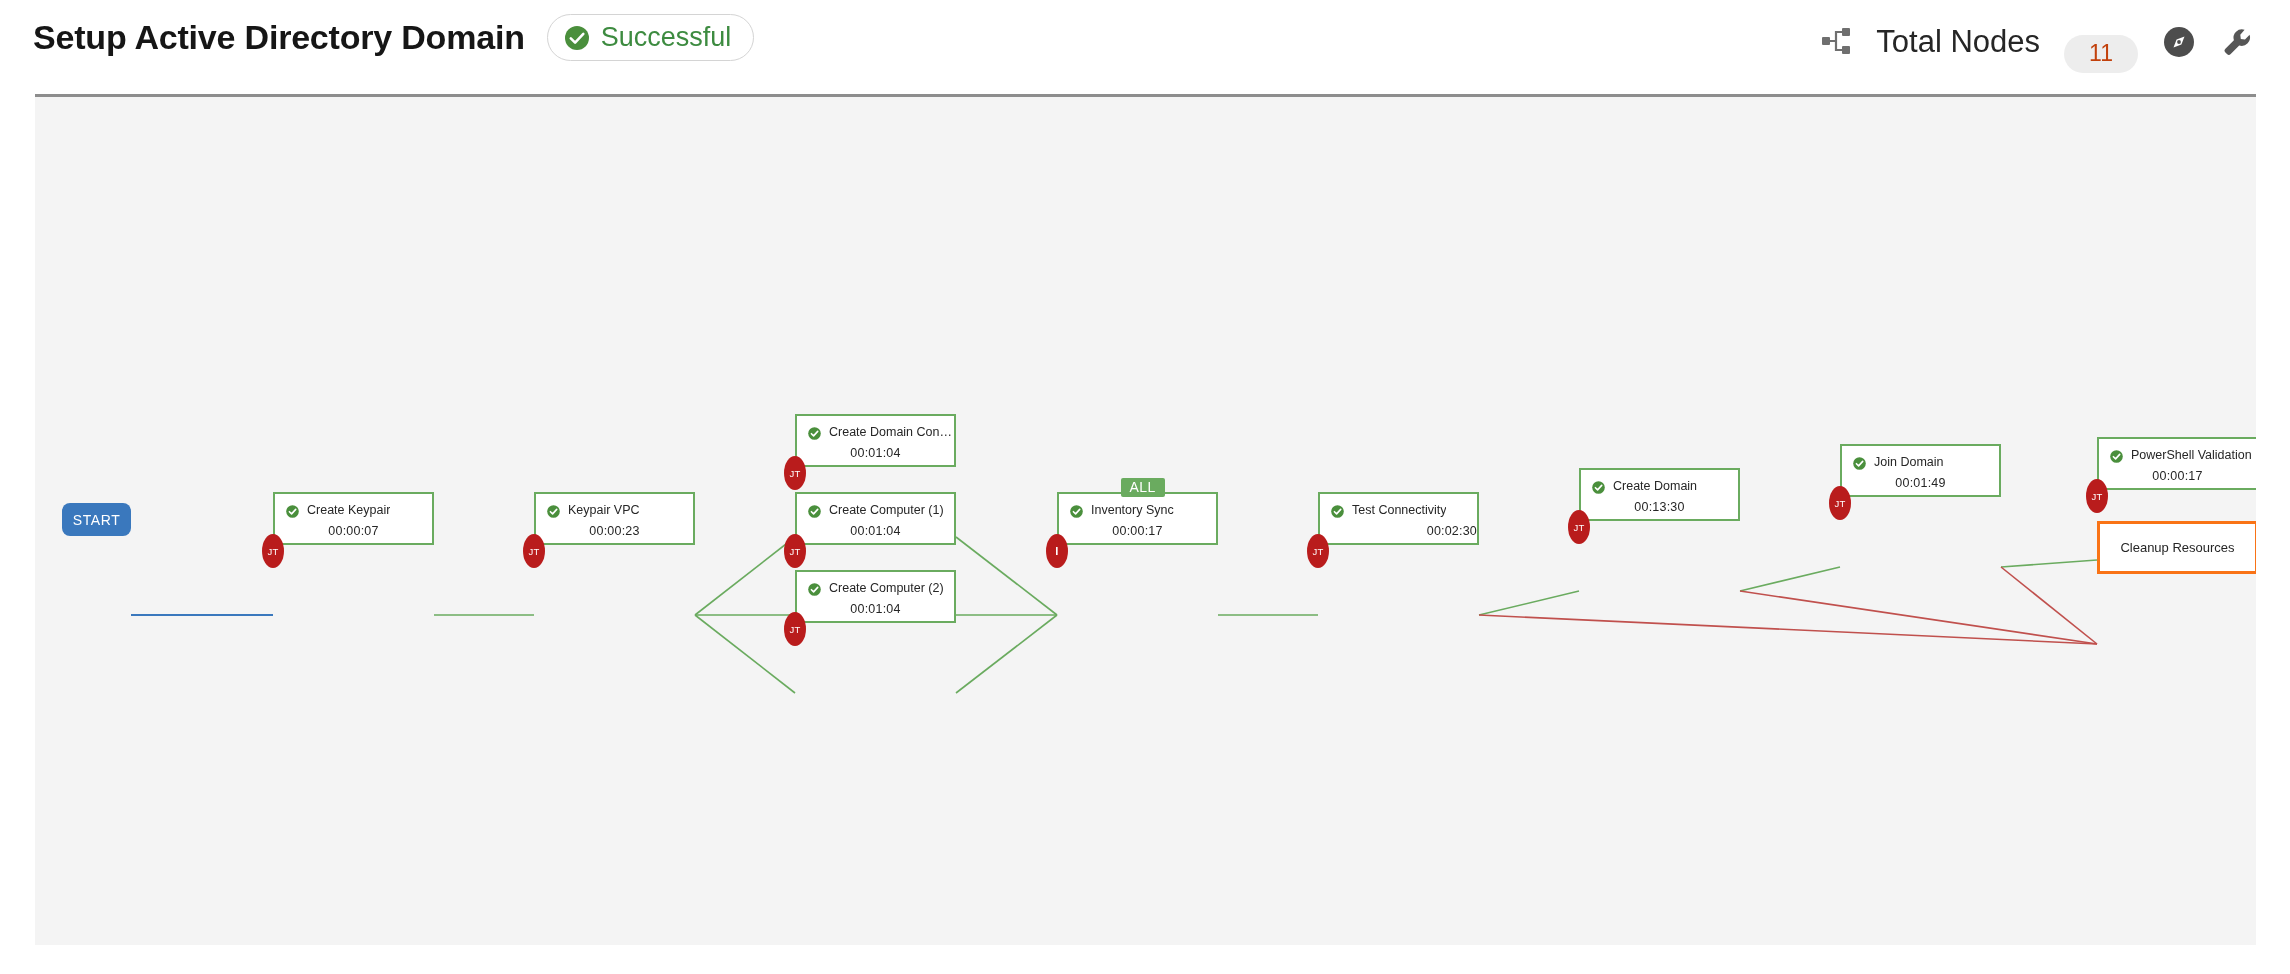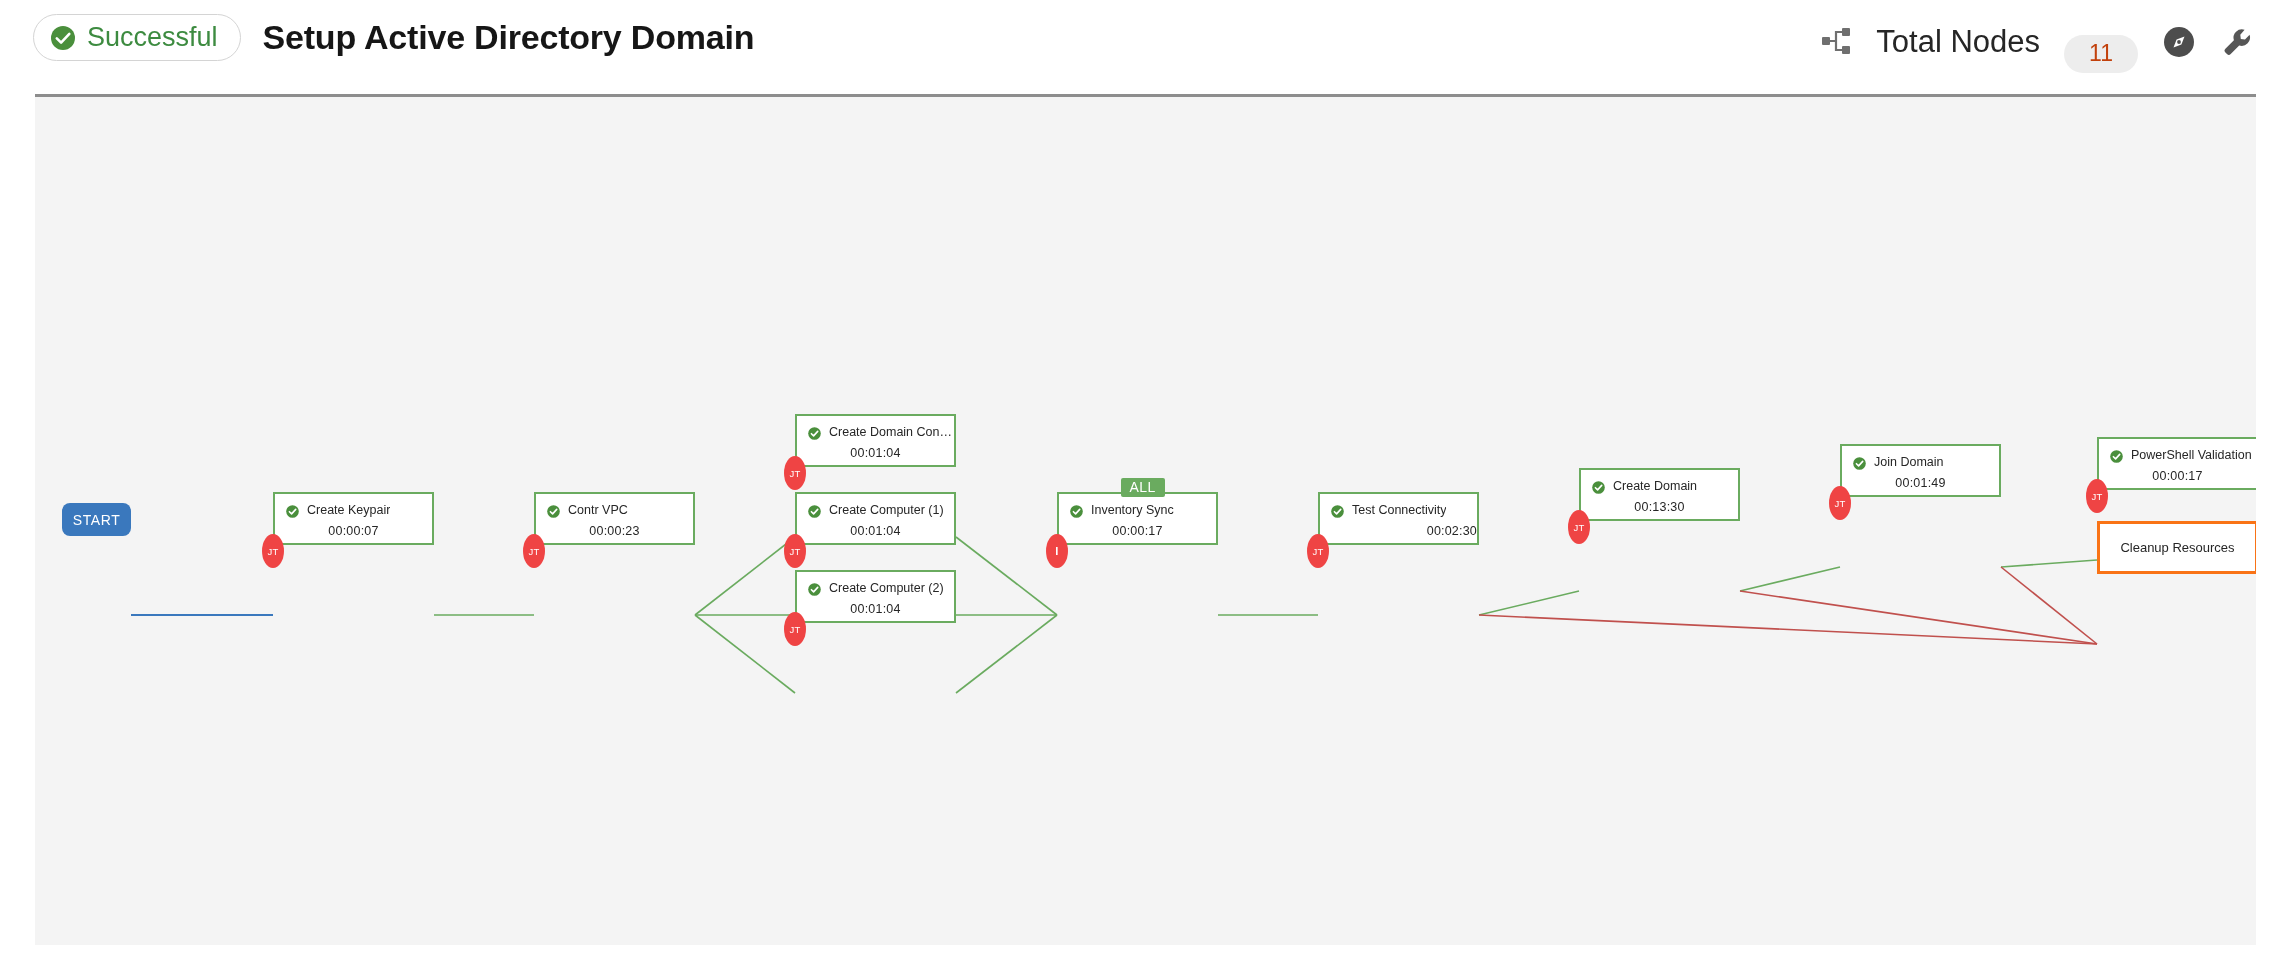--- a/index.html
+++ b/index.html
@@ -158,21 +158,21 @@
     justify-content: center;
     color: #ffffff;
     font-size: 14px;
     letter-spacing: 0.6px;
   }
 
   .jt-badge {
     position: absolute;
     width: 22px; height: 34px;
     border-radius: 50%;
-    background: #ef4444;
+    background: #b91c1c;
     color: #ffffff;
     display: flex;
     align-items: center;
     justify-content: center;
     font-size: 9.5px;
     letter-spacing: 0.3px;
   }
   .jt-badge.inv { font-size: 11px; font-weight: bold; }
 
   .conv-label {
@@ -194,31 +194,31 @@
     height: 6px;
     background: #ffffff;
   }
 </style>
 </head>
 <body>
 
 <div id="header">
 
   <div id="title-group">
+    <div id="page-title">Setup Active Directory Domain</div>
+
     <div id="status-badge">
       <span class="check-circle">
         <svg viewBox="0 0 26 26" width="26" height="26">
           <circle cx="13" cy="13" r="12" fill="#4a8f3c"></circle>
           <path d="M6.8 13.3 L11.1 17.6 L19.3 8.9" fill="none" stroke="#ffffff" stroke-width="2.6" stroke-linecap="round" stroke-linejoin="round"></path>
         </svg>
       </span>
       <span class="badge-label">Successful</span>
     </div>
-
-    <div id="page-title">Setup Active Directory Domain</div>
   </div>
 
   <div id="header-right">
 
     <span class="hdr-icon">
       <svg viewBox="0 0 32 32" width="32" height="32">
         <rect x="2" y="11" width="8" height="8" rx="1" fill="#6f6f6f"></rect>
         <rect x="22" y="2" width="8" height="8" rx="1" fill="#6f6f6f"></rect>
         <rect x="22" y="20" width="8" height="8" rx="1" fill="#6f6f6f"></rect>
         <path d="M10 15 H16 V6 H22 M16 15 V24 H22" fill="none" stroke="#6f6f6f" stroke-width="2.2"></path>
@@ -294,21 +294,21 @@
         </div>
         <div class="node-elapsed">00:00:07</div>
       </div>
       <div class="jt-badge" style="left: 227px; top: 437px;">JT</div>
       <div class="node-box success" style="left: 499px; top: 395px; width: 161px; height: 53px;">
         <div class="node-head">
           <span class="node-check"><svg viewBox="0 0 13 13" width="13" height="13">
               <circle cx="6.5" cy="6.5" r="6.3" fill="#4a8f3c"></circle>
               <path d="M3.4 6.7 L5.6 8.9 L9.7 4.4" fill="none" stroke="#ffffff" stroke-width="1.6" stroke-linecap="round" stroke-linejoin="round"></path>
             </svg></span>
-          <span class="node-name">Contr VPC</span>
+          <span class="node-name">Keypair VPC</span>
         </div>
         <div class="node-elapsed">00:00:23</div>
       </div>
       <div class="jt-badge" style="left: 488px; top: 437px;">JT</div>
       <div class="node-box success" style="left: 760px; top: 317px; width: 161px; height: 53px;">
         <div class="node-head">
           <span class="node-check"><svg viewBox="0 0 13 13" width="13" height="13">
               <circle cx="6.5" cy="6.5" r="6.3" fill="#4a8f3c"></circle>
               <path d="M3.4 6.7 L5.6 8.9 L9.7 4.4" fill="none" stroke="#ffffff" stroke-width="1.6" stroke-linecap="round" stroke-linejoin="round"></path>
             </svg></span>

